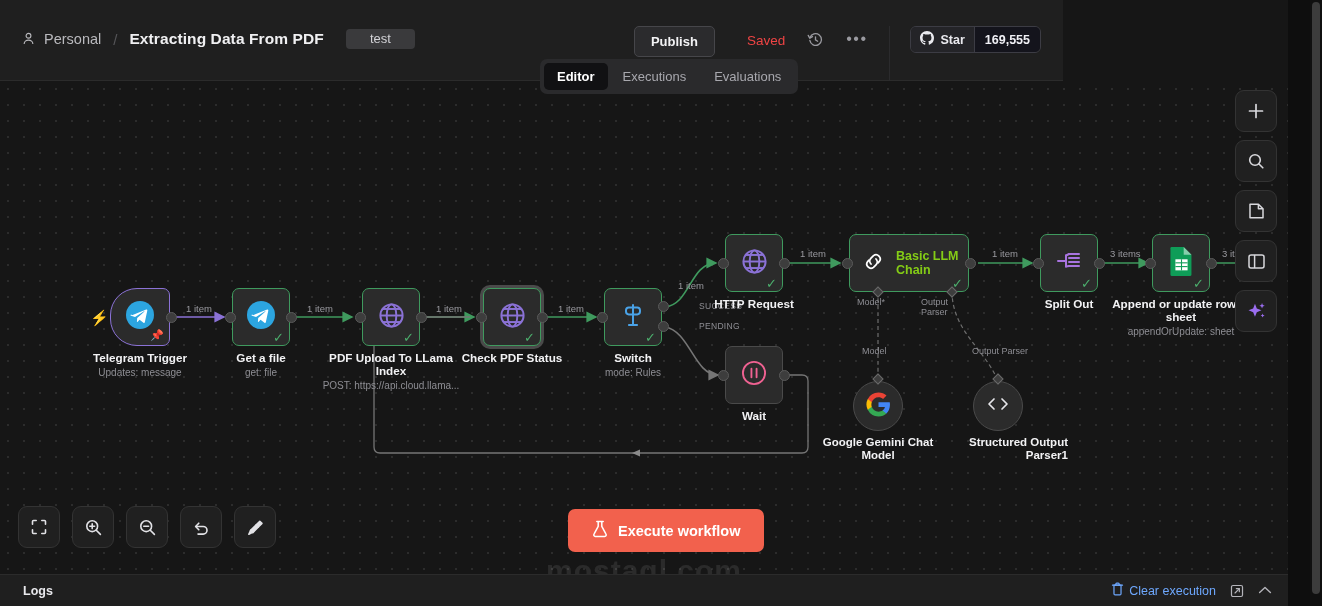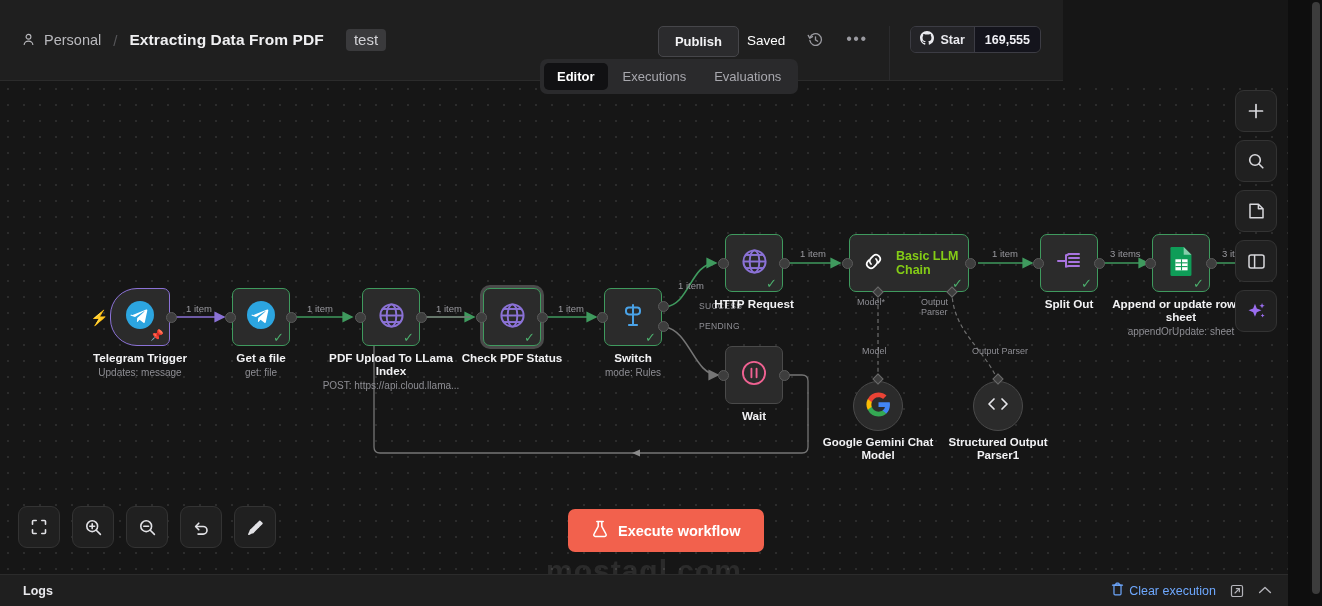--- a/index.html
+++ b/index.html
@@ -17,32 +17,32 @@
     background: #1f1f1f; border-bottom: 1px solid #2b2b2b;
     display: flex; align-items: flex-start;
   }
   .hdr-left { display: flex; align-items: center; gap: 9px; padding: 29px 0 0 22px; }
   .person-icon { width: 13px; height: 14px; display:block; }
   .crumb-personal { color: #b9b9bd; font-size: 14.5px; }
   .crumb-sep { color: #565659; font-size: 15px; margin: 0 3px; }
   .crumb-title { color: #f0f0f2; font-size: 15.5px; font-weight: 700; letter-spacing: .1px;}
   .tag-chip {
     margin-left: 13px; background: #3a3a3c; color: #d2d2d6;
-    font-size: 15px; padding: 3px 8px 4px; border-radius: 4px; line-height: 1;
+    font-size: 13px; padding: 3px 24px 4px; border-radius: 4px; line-height: 1;
   }
   .hdr-right {
     position: absolute; right: 0; top: 0; height: 81px;
     display: flex; align-items: flex-start; padding-top: 26px; padding-right: 0;
   }
   .btn-publish {
     background: #2b2b2d; color: #f2f2f4; border: 1px solid #46464a;
     font-size: 13px; font-weight: 700; padding: 7px 16px; border-radius: 5px;
     cursor: pointer;
   }
-  .txt-saved { color: #ffffff; font-size: 13.5px; margin-left: 8px; padding-top: 7px; }
+  .txt-saved { color: #ef4444; font-size: 13.5px; margin-left: 32px; padding-top: 7px; }
   .icon-btn-plain {
     margin-left: 22px; padding-top: 5px; color: #9a9aa0; cursor: pointer;
     display: flex; align-items: center;
   }
   .dots { letter-spacing: 1.5px; font-size: 16px; line-height: 1; }
   .hdr-divider { width:1px; height:81px; background:#2b2b2d; margin-left: 22px; }
   .star-group {
     display: flex; align-items: stretch; margin-left: 20px; margin-right: 22px;
     border: 1px solid #3c3c44; border-radius: 6px; overflow: hidden; height: 27px;
   }
@@ -496,21 +496,21 @@
     <div class="diamond" style="left:874px; top:294px;"></div>
 
     <div class="subnode" style="left:973px; top:300px;">
       <span>
         <svg width="26" height="20" viewBox="0 0 26 20" fill="none" stroke="#e6e6ea" stroke-width="1.7" stroke-linecap="round" stroke-linejoin="round">
             <polyline points="9,5 4,10 9,15"></polyline>
             <polyline points="17,5 22,10 17,15"></polyline>
           </svg>
       </span>
     </div>
-    <div class="sublabel" style="left:998px; top:355px;">Structured Output Parser1</div>
+    <div class="sublabel" style="left:998px; top:355px;text-align:right;">Structured Output Parser1</div>
     <div class="conn-label" style="left:972px; top:265px;">Output Parser</div>
     <div class="diamond" style="left:994px; top:294px;"></div>
 
     <div class="rtools">
       <div class="rtool">
         <svg width="18" height="18" viewBox="0 0 18 18" stroke="#d8d8dc" stroke-width="1.7" stroke-linecap="round">
             <line x1="9" y1="2.5" x2="9" y2="15.5"></line>
             <line x1="2.5" y1="9" x2="15.5" y2="9"></line>
           </svg>
       </div>

